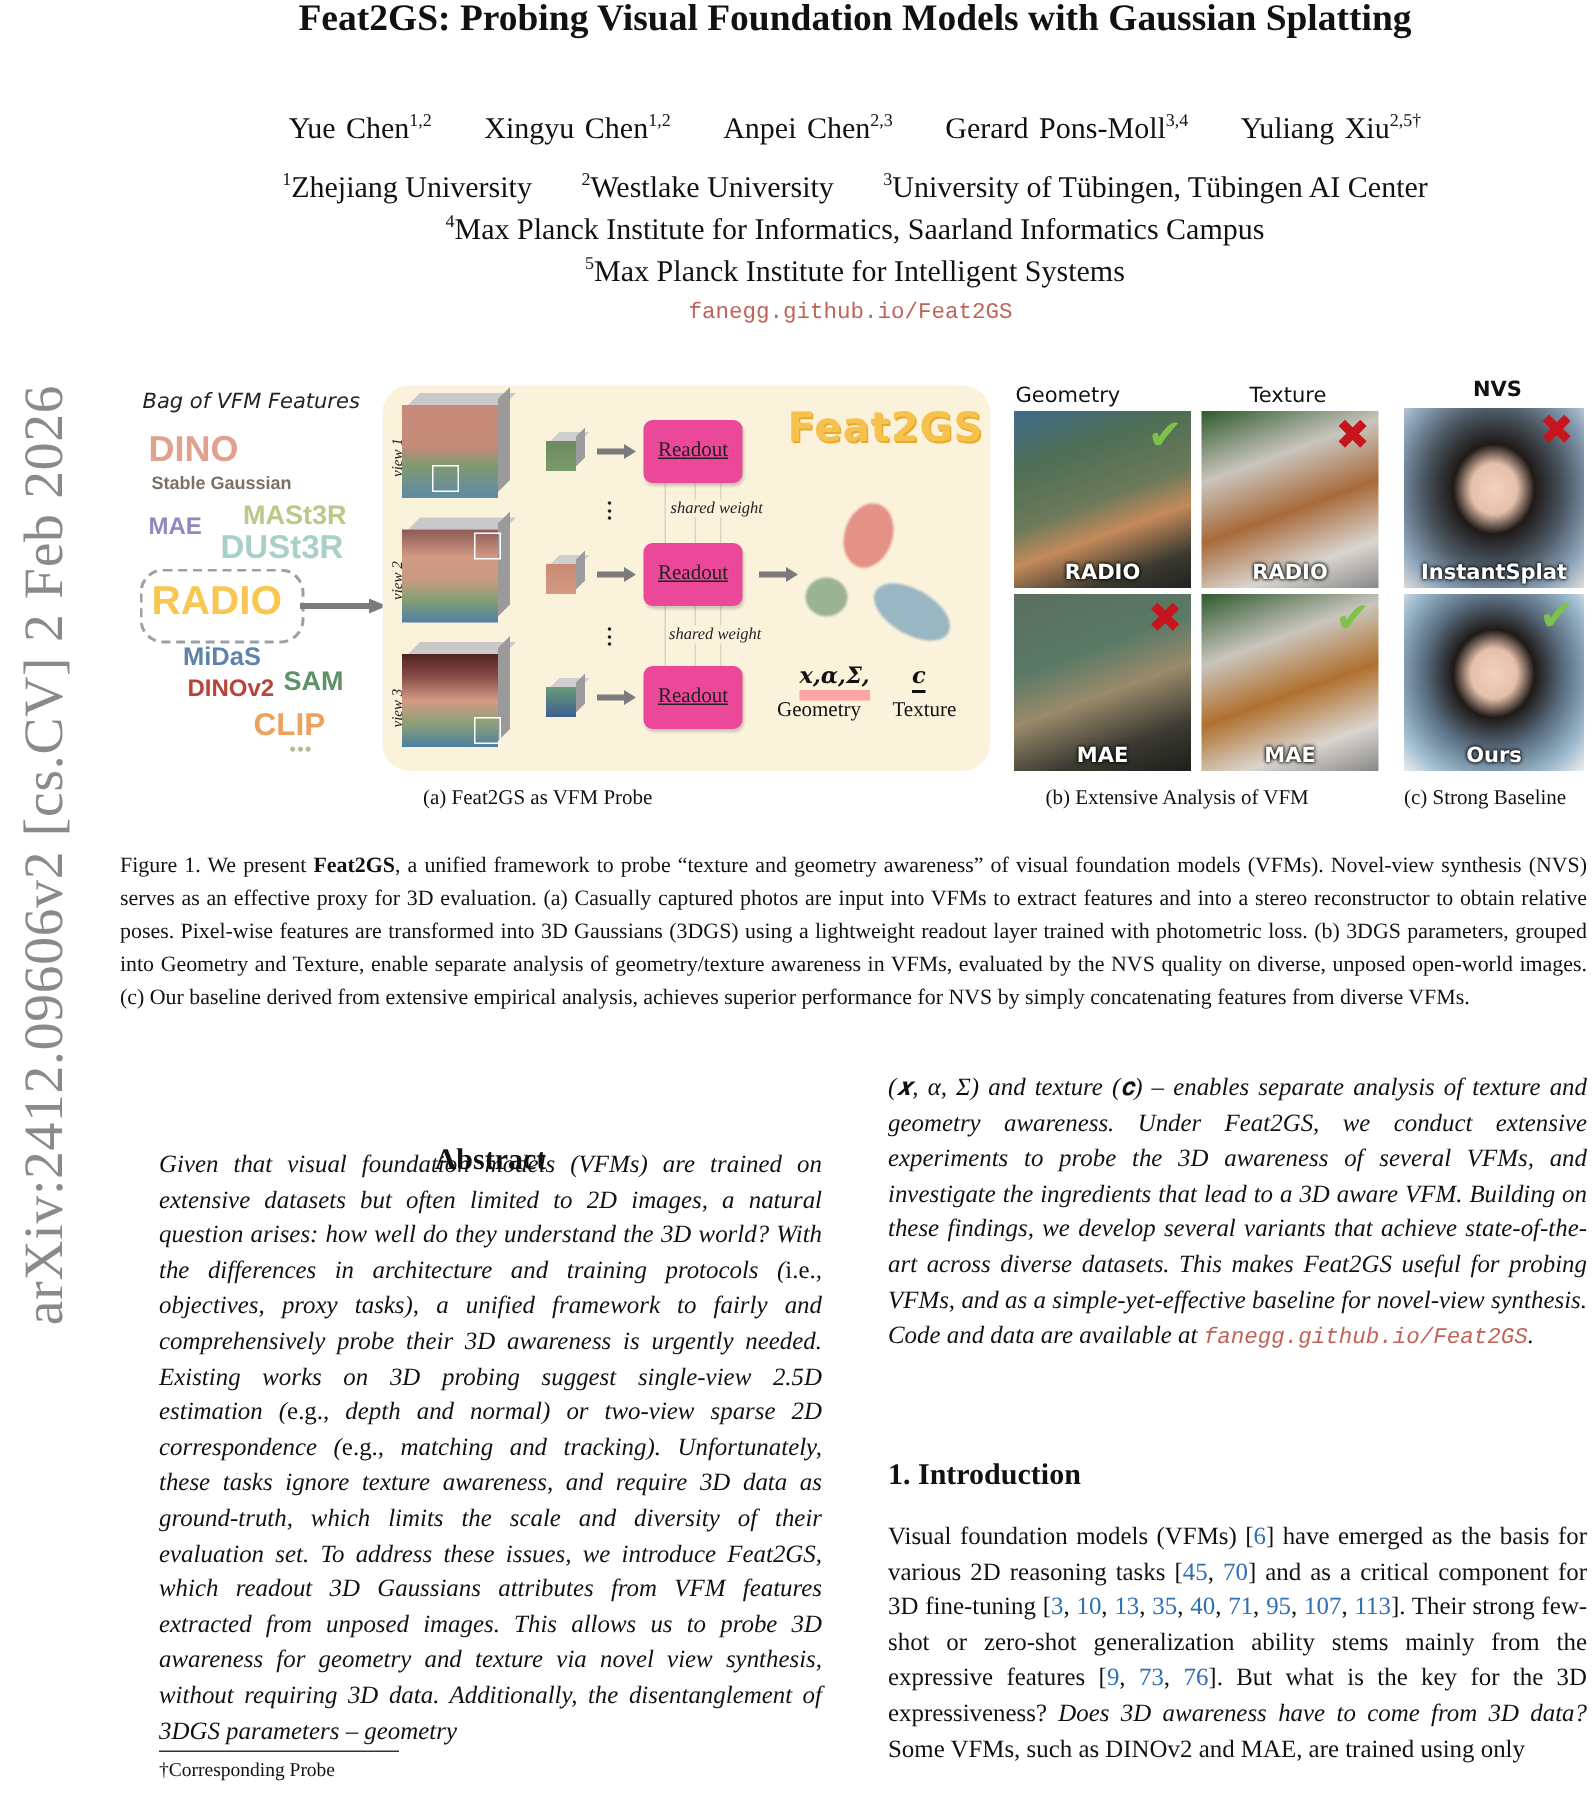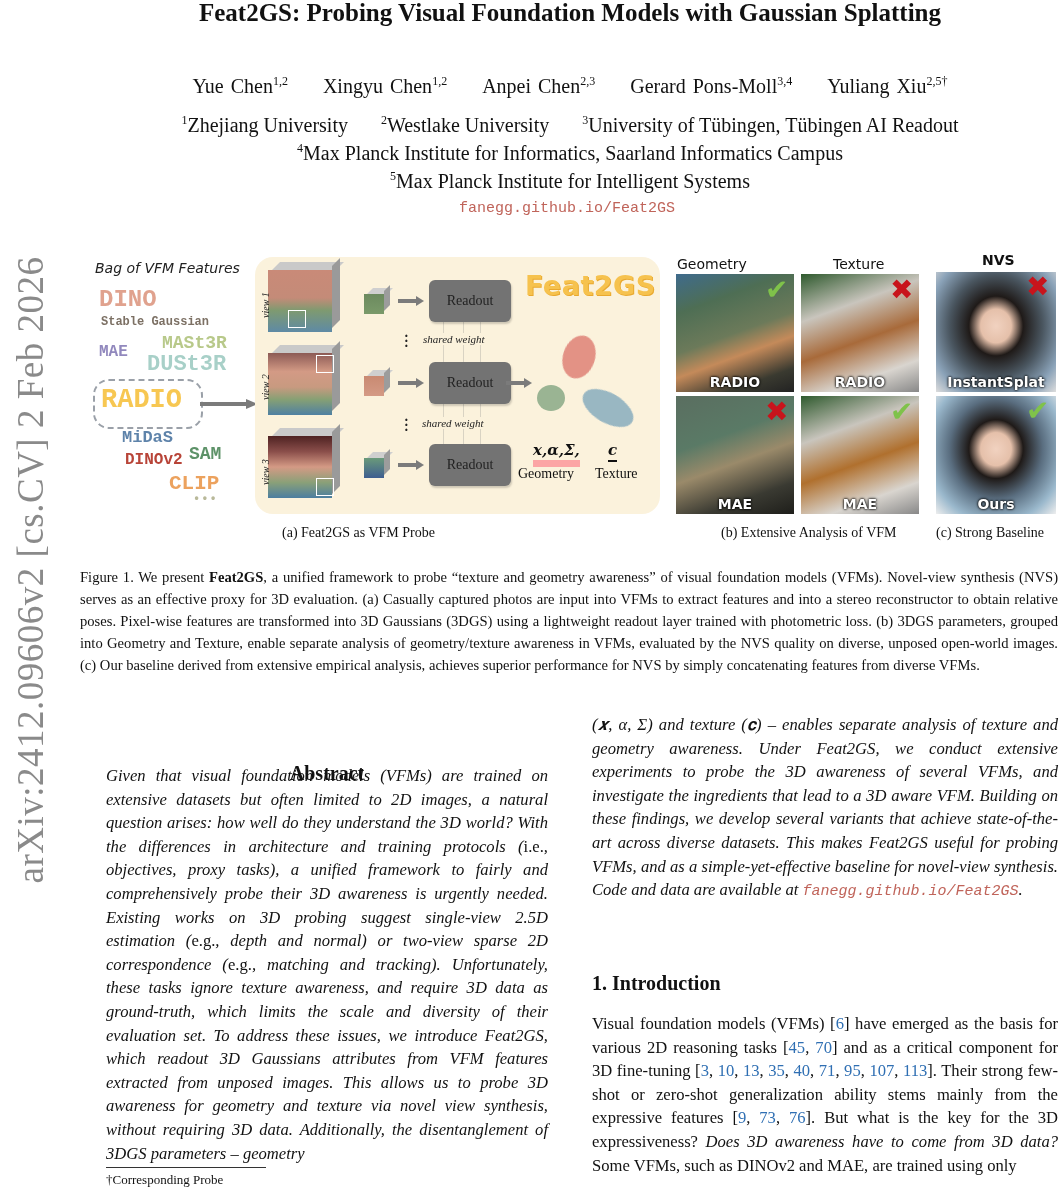--- a/index.html
+++ b/index.html
@@ -31,21 +31,21 @@
   }
   .affil .aff { margin: 0 14px; white-space: nowrap; }
   .url {
     position: absolute; left: 0; width: 1134px; top: 200px; text-align: center;
     font-family: "Liberation Mono", "DejaVu Sans Mono", monospace; font-size: 15px; color: #c0645a;
   }
 
   
   .fig { position: absolute; font-family: "DejaVu Sans", "Liberation Sans", sans-serif; }
   .bag-title { left: 95px; top: 260px; font-style: italic; font-size: 14px; color: #222; }
-  .vfm { position: absolute; font-family: Liberation Mono, monospace; font-weight: bold; }
+  .vfm { position: absolute; font-family: Liberation Sans, sans-serif; font-weight: bold; }
   .radio-ring {
     position: absolute; left: 93px; top: 379px; width: 110px; height: 50px;
     border: 2px dashed #9aa0a8; border-radius: 16px;
   }
   .big-arrow { position: absolute; left: 200px; top: 399px; width: 58px; height: 10px; }
 
   .probe-bg {
     position: absolute; left: 255px; top: 257px; width: 405px; height: 257px;
     background: #fbf2dc; border-radius: 18px;
   }
@@ -61,27 +61,27 @@
   .view-cube { position: absolute; width: 72px; height: 70px; }
   .view-cube .face { position: absolute; left: 0; top: 8px; width: 64px; height: 62px; }
   .view-cube .top { position: absolute; left: 4px; top: 0; width: 64px; height: 8px; background: #c9c9c9; transform: skewX(-45deg); transform-origin: left bottom; }
   .view-cube .side { position: absolute; left: 64px; top: 4px; width: 8px; height: 62px; background: #9a9a9a; transform: skewY(-45deg); transform-origin: left top; }
   .small-cube { position: absolute; width: 26px; height: 26px; }
   .small-cube .face { position: absolute; left: 0; top: 6px; width: 20px; height: 20px; }
   .small-cube .top { position: absolute; left: 3px; top: 0; width: 20px; height: 6px; background: #cfcfcf; transform: skewX(-45deg); transform-origin: left bottom;}
   .small-cube .side { position: absolute; left: 20px; top: 3px; width: 6px; height: 20px; background: #9c9c9c; transform: skewY(-45deg); transform-origin: left top;}
   .arrow { position: absolute; width: 26px; height: 10px; }
   .readout {
-    position: absolute; width: 82px; height: 42px; background: #737373; border-radius: 6px;
+    position: absolute; width: 66px; height: 42px; background: #ec4899; border-radius: 6px;
     box-shadow: 1px 2px 2px rgba(0,0,0,0.18);
     display: flex; align-items: center; justify-content: center;
-    font-size: 14px; color: #222;
+    font-size: 14px; color: #222; text-decoration: underline;
   }
   .shared {
-    position: absolute; font-size: 11px; font-style: italic; color: #222;
+    position: absolute; font-size: 11px; font-style: italic; color: #222; margin-left: 24px;
   }
   .vdots { position: absolute; font-size: 14px; color: #222; line-height: 5px; font-weight: bold; }
   .weight-line { position: absolute; width: 1px; background: #d9d3c3; }
   .ellipse { position: absolute; border-radius: 50%; filter: blur(0.6px); }
   .math-geo {
     position: absolute; font-family: "DejaVu Serif", serif; font-style: italic; font-weight: bold; font-size: 15px; color: #111;
   }
   .geo-label { position: absolute; font-size: 14px; color: #111; }
 
   
@@ -128,21 +128,21 @@
   <span class="au"><span>Yue Chen</span><sup>1,2</sup></span>
   <span class="au"><span>Xingyu Chen</span><sup>1,2</sup></span>
   <span class="au"><span>Anpei Chen</span><sup>2,3</sup></span>
   <span class="au"><span>Gerard Pons-Moll</span><sup>3,4</sup></span>
   <span class="au"><span>Yuliang Xiu</span><sup>2,5†</sup></span>
 </div>
 
 <div class="affil" style="top:111px;">
   <span class="aff"><sup>1</sup><span>Zhejiang University</span></span>
   <span class="aff"><sup>2</sup><span>Westlake University</span></span>
-  <span class="aff"><sup>3</sup><span>University of Tübingen, Tübingen AI Readout</span></span>
+  <span class="aff"><sup>3</sup><span>University of Tübingen, Tübingen AI Center</span></span>
 </div>
 <div class="affil" style="top:139px;">
   <sup>4</sup><span>Max Planck Institute for Informatics, Saarland Informatics Campus</span>
 </div>
 <div class="affil" style="top:167px;">
   <sup>5</sup><span>Max Planck Institute for Intelligent Systems</span>
 </div>
 <a class="url">fanegg.github.io/Feat2GS</a>
 
 <div class="fig bag-title">Bag of VFM Features</div>
@@ -264,21 +264,21 @@
 <div class="img-tile" style="left:676px;top:396px;width:118px;height:118px;background:linear-gradient(160deg,#5a6e60 0%,#5a7a66 35%,#9a8a6a 55%,#3a3a32 80%,#1e1e1a 100%);">
   <div class="tag">MAE</div>
 </div>
 <div class="mark cross" style="left:765px;top:398px;">✖</div>
 
 <div class="img-tile" style="left:801px;top:396px;width:118px;height:118px;background:linear-gradient(160deg,#2f5a2e 0%,#c9c5bd 30%,#b0702e 55%,#d9d5cf 80%,#888 100%);">
   <div class="tag">MAE</div>
 </div>
 <div class="mark check" style="left:890px;top:398px;">✔</div>
 
-<div class="subcap" style="left:697px;top:525px;margin-left:24px;">(b) Extensive Analysis of VFM</div>
+<div class="subcap" style="left:697px;top:525px;">(b) Extensive Analysis of VFM</div>
 
 <div class="panel-head" style="left:982px;top:252px;font-weight:bold;">NVS</div>
 <div class="img-tile" style="left:936px;top:272px;width:120px;height:120px;background:radial-gradient(ellipse at 50% 45%,#f1d2c0 0%,#e5c0aa 18%,#1f1a18 32%,#4a5660 55%,#8aa2b8 80%,#ddd 100%);">
   <div class="tag">InstantSplat</div>
 </div>
 <div class="mark cross" style="left:1026px;top:273px;">✖</div>
 
 <div class="img-tile" style="left:936px;top:396px;width:120px;height:118px;background:radial-gradient(ellipse at 50% 45%,#f1d2c0 0%,#e5c0aa 18%,#1f1a18 32%,#5a6e80 55%,#9ab8cc 80%,#eee 100%);">
   <div class="tag">Ours</div>
 </div>

